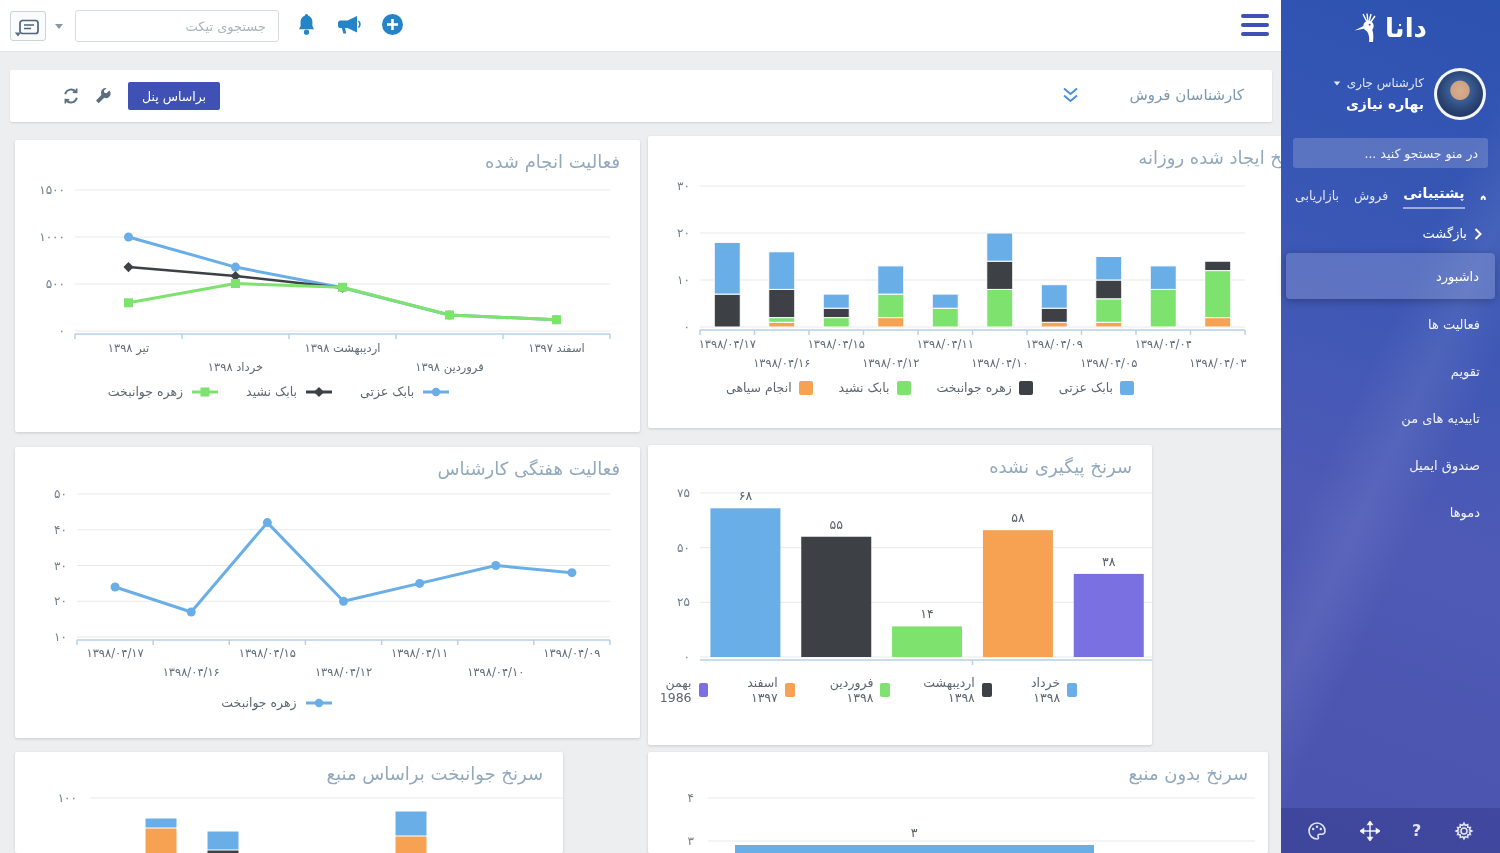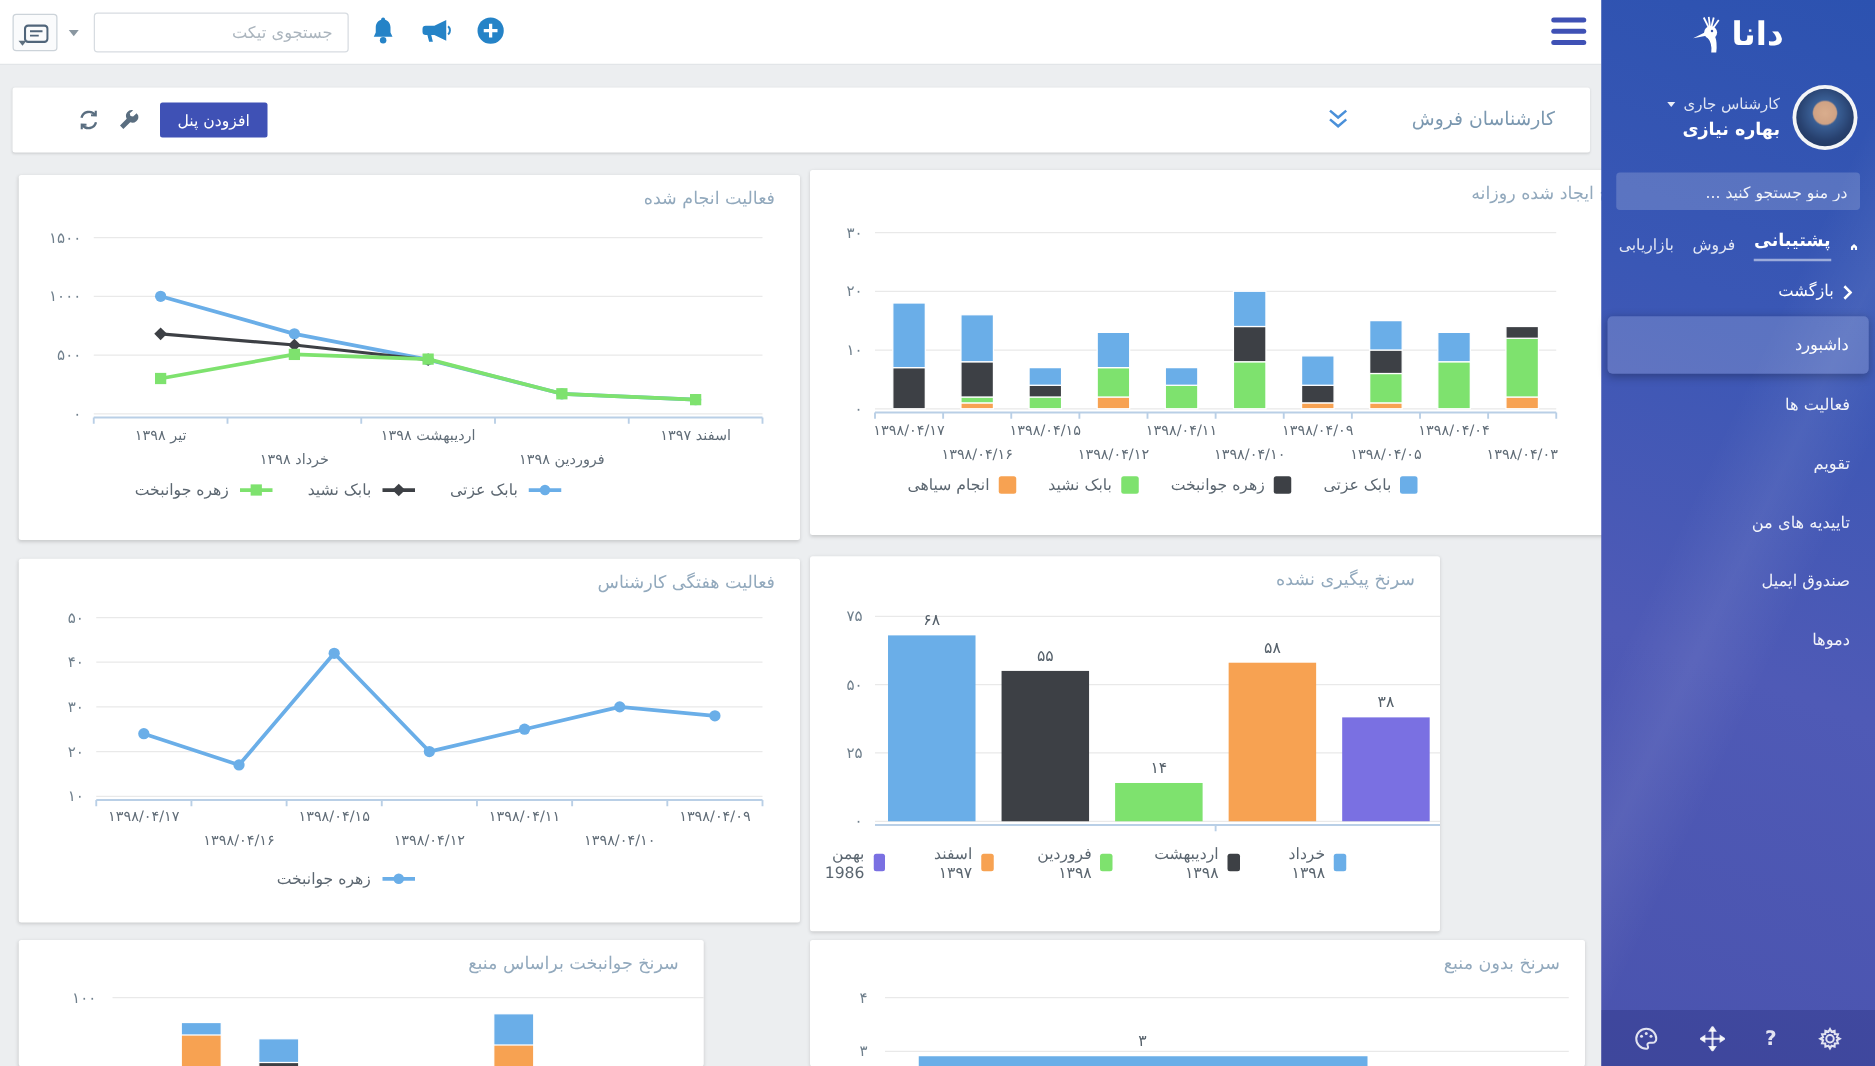--- a/index.html
+++ b/index.html
@@ -20,21 +20,21 @@
   .hamburger i{display:block;height:4px;border-radius:2px;background:#3f51b5;margin-bottom:5px;}
   .panel-header{position:absolute;left:10px;top:70px;width:1262px;height:52px;background:#fff;border-radius:2px;box-shadow:0 1px 2px rgba(0,0,0,.12);}
   .ph-icon{position:absolute;top:17px;cursor:pointer;}
   .ph-refresh{left:52px;}
   .ph-wrench{left:84px;}
   .add-panel{position:absolute;left:118px;top:12px;height:28px;padding:0 14px;background:#3f51b5;color:#fff;border:none;border-radius:2px;font-size:12.5px;cursor:pointer;}
   .ph-collapse{position:absolute;left:1052px;top:17px;cursor:pointer;}
   .ph-title{position:absolute;right:28px;top:16px;font-size:15px;color:#7b98b0;direction:rtl;}
   
   .card{position:absolute;background:#fff;border-radius:2px;box-shadow:0 1px 3px rgba(0,0,0,.15);overflow:hidden;}
-  .card-title{position:absolute;top:11px;right:20px;font-size:14px;color:#92a9bd;direction:rtl;}
+  .card-title{position:absolute;top:11px;right:20px;font-size:18px;color:#92a9bd;direction:rtl;}
   .card svg.chart{position:absolute;left:0;top:0;}
   .legend{position:absolute;left:0;right:0;display:flex;direction:rtl;justify-content:center;gap:26px;align-items:center;color:#5b6670;font-size:12.5px;}
   .legend.offset{justify-content:flex-end;}
   .leg-item{display:flex;align-items:center;gap:7px;cursor:pointer;direction:rtl;}
   .swatch{width:14px;height:14px;border-radius:2px;display:inline-block;}
   
   .sidebar{position:absolute;right:0;top:0;width:219px;height:853px;color:#fff;direction:rtl;
     background:linear-gradient(200deg,#2c52b0 0%,#3a57b5 30%,#4f5ab6 62%,#4a53ae 100%);}
   .sidebar::before{content:"";position:absolute;inset:0;background:linear-gradient(115deg,transparent 42%,rgba(255,255,255,.07) 52%,transparent 62%);pointer-events:none;}
   .logo{display:flex;align-items:center;justify-content:center;gap:5px;height:56px;cursor:pointer;}
@@ -110,21 +110,21 @@
           <path d="M14.8 10.8 A6.2 6.2 0 0 1 3.8 13"></path>
           <path d="M14.6 1.6 L14.6 5.4 L10.8 5.2" stroke-width="1.7"></path>
           <path d="M3.4 16.4 L3.4 12.6 L7.2 12.8" stroke-width="1.7"></path>
         </svg>
       </span>
       <span class="ph-icon ph-wrench">
         <svg width="18" height="18" viewBox="0 0 18 18">
           <path d="M15.6 2.2 L12.6 5 L10.4 4.6 L9.8 2.3 L12.7 -0.4 A5 5 0 0 0 7.2 6.8 L1.6 12.6 L4.4 15.4 L10.2 9.8 A5 5 0 0 0 16.9 4.0 Z" fill="#5a6e80" transform="translate(0.5,1.5) scale(0.95)"></path>
         </svg>
       </span>
-      <button class="add-panel">افزودن پنل</button>
+      <button class="add-panel">براساس پنل</button>
       <span class="ph-collapse">
         <svg width="17" height="16" viewBox="0 0 17 16" fill="none" stroke="#4a90d9" stroke-width="2">
           <polyline points="2,1.5 8.5,7 15,1.5"></polyline>
           <polyline points="2,8.5 8.5,14 15,8.5"></polyline>
         </svg>
       </span>
       <span class="ph-title">کارشناسان فروش</span>
     </div>
 
     <div id="cards">

